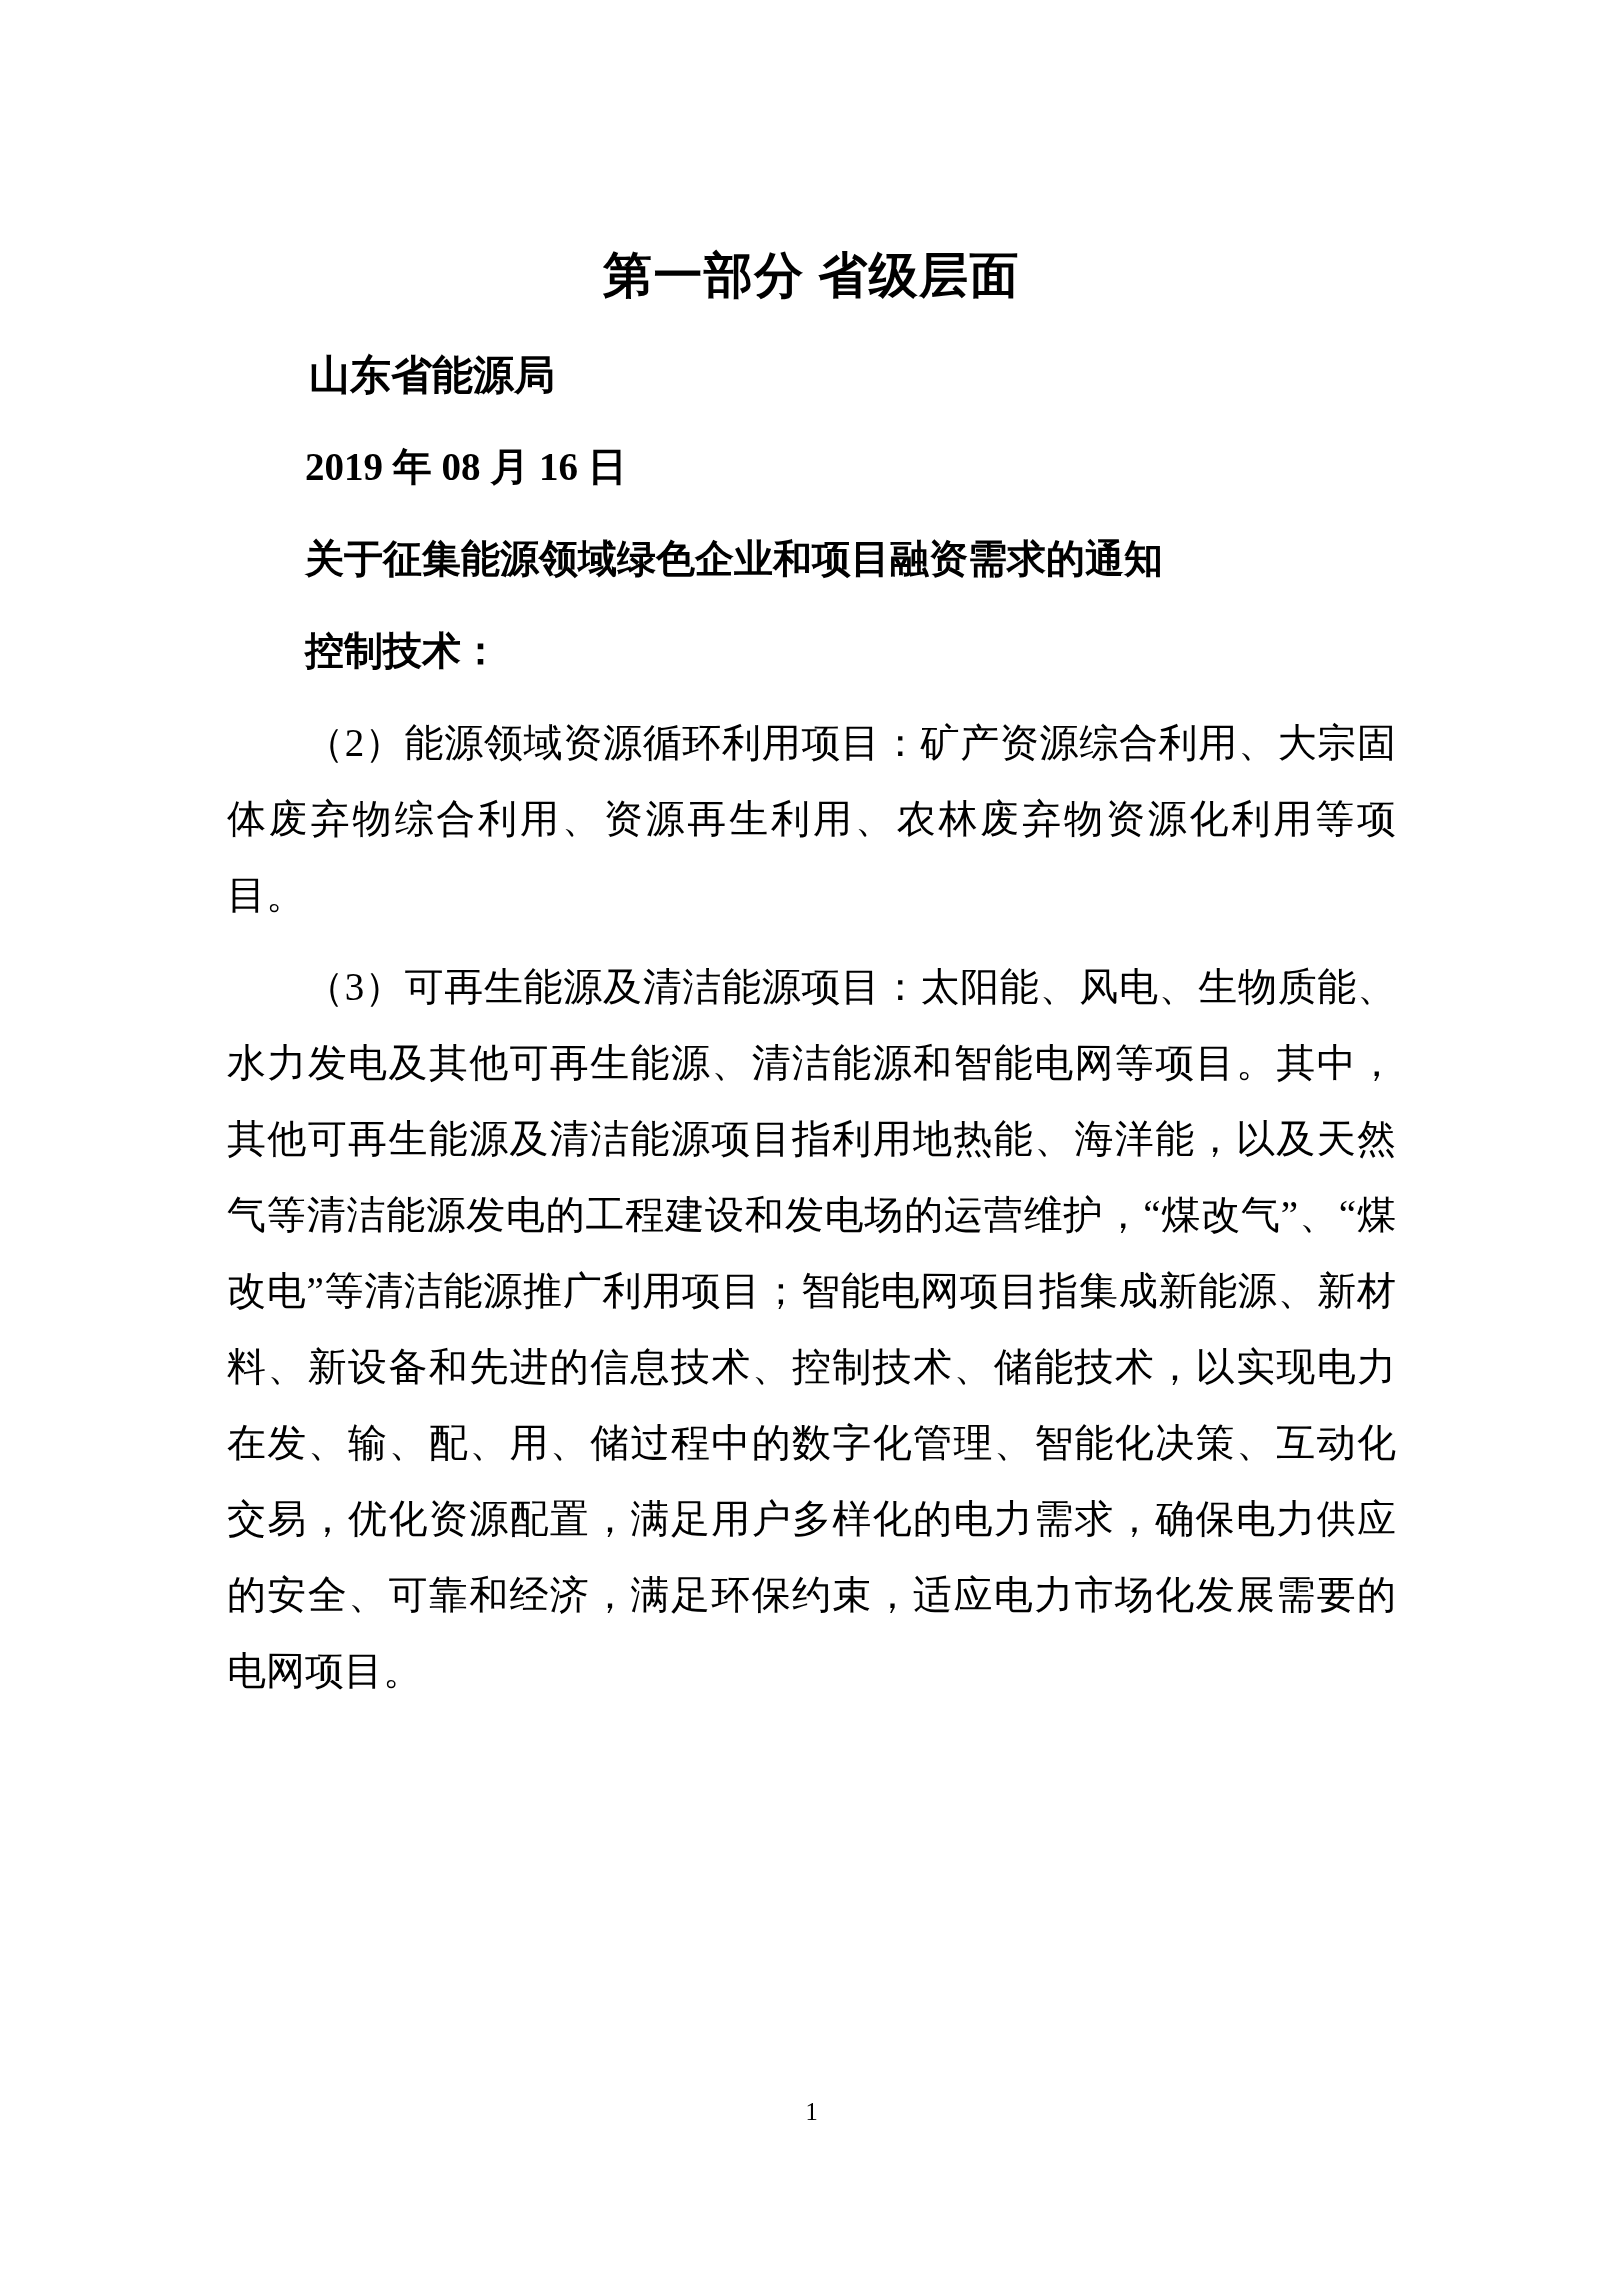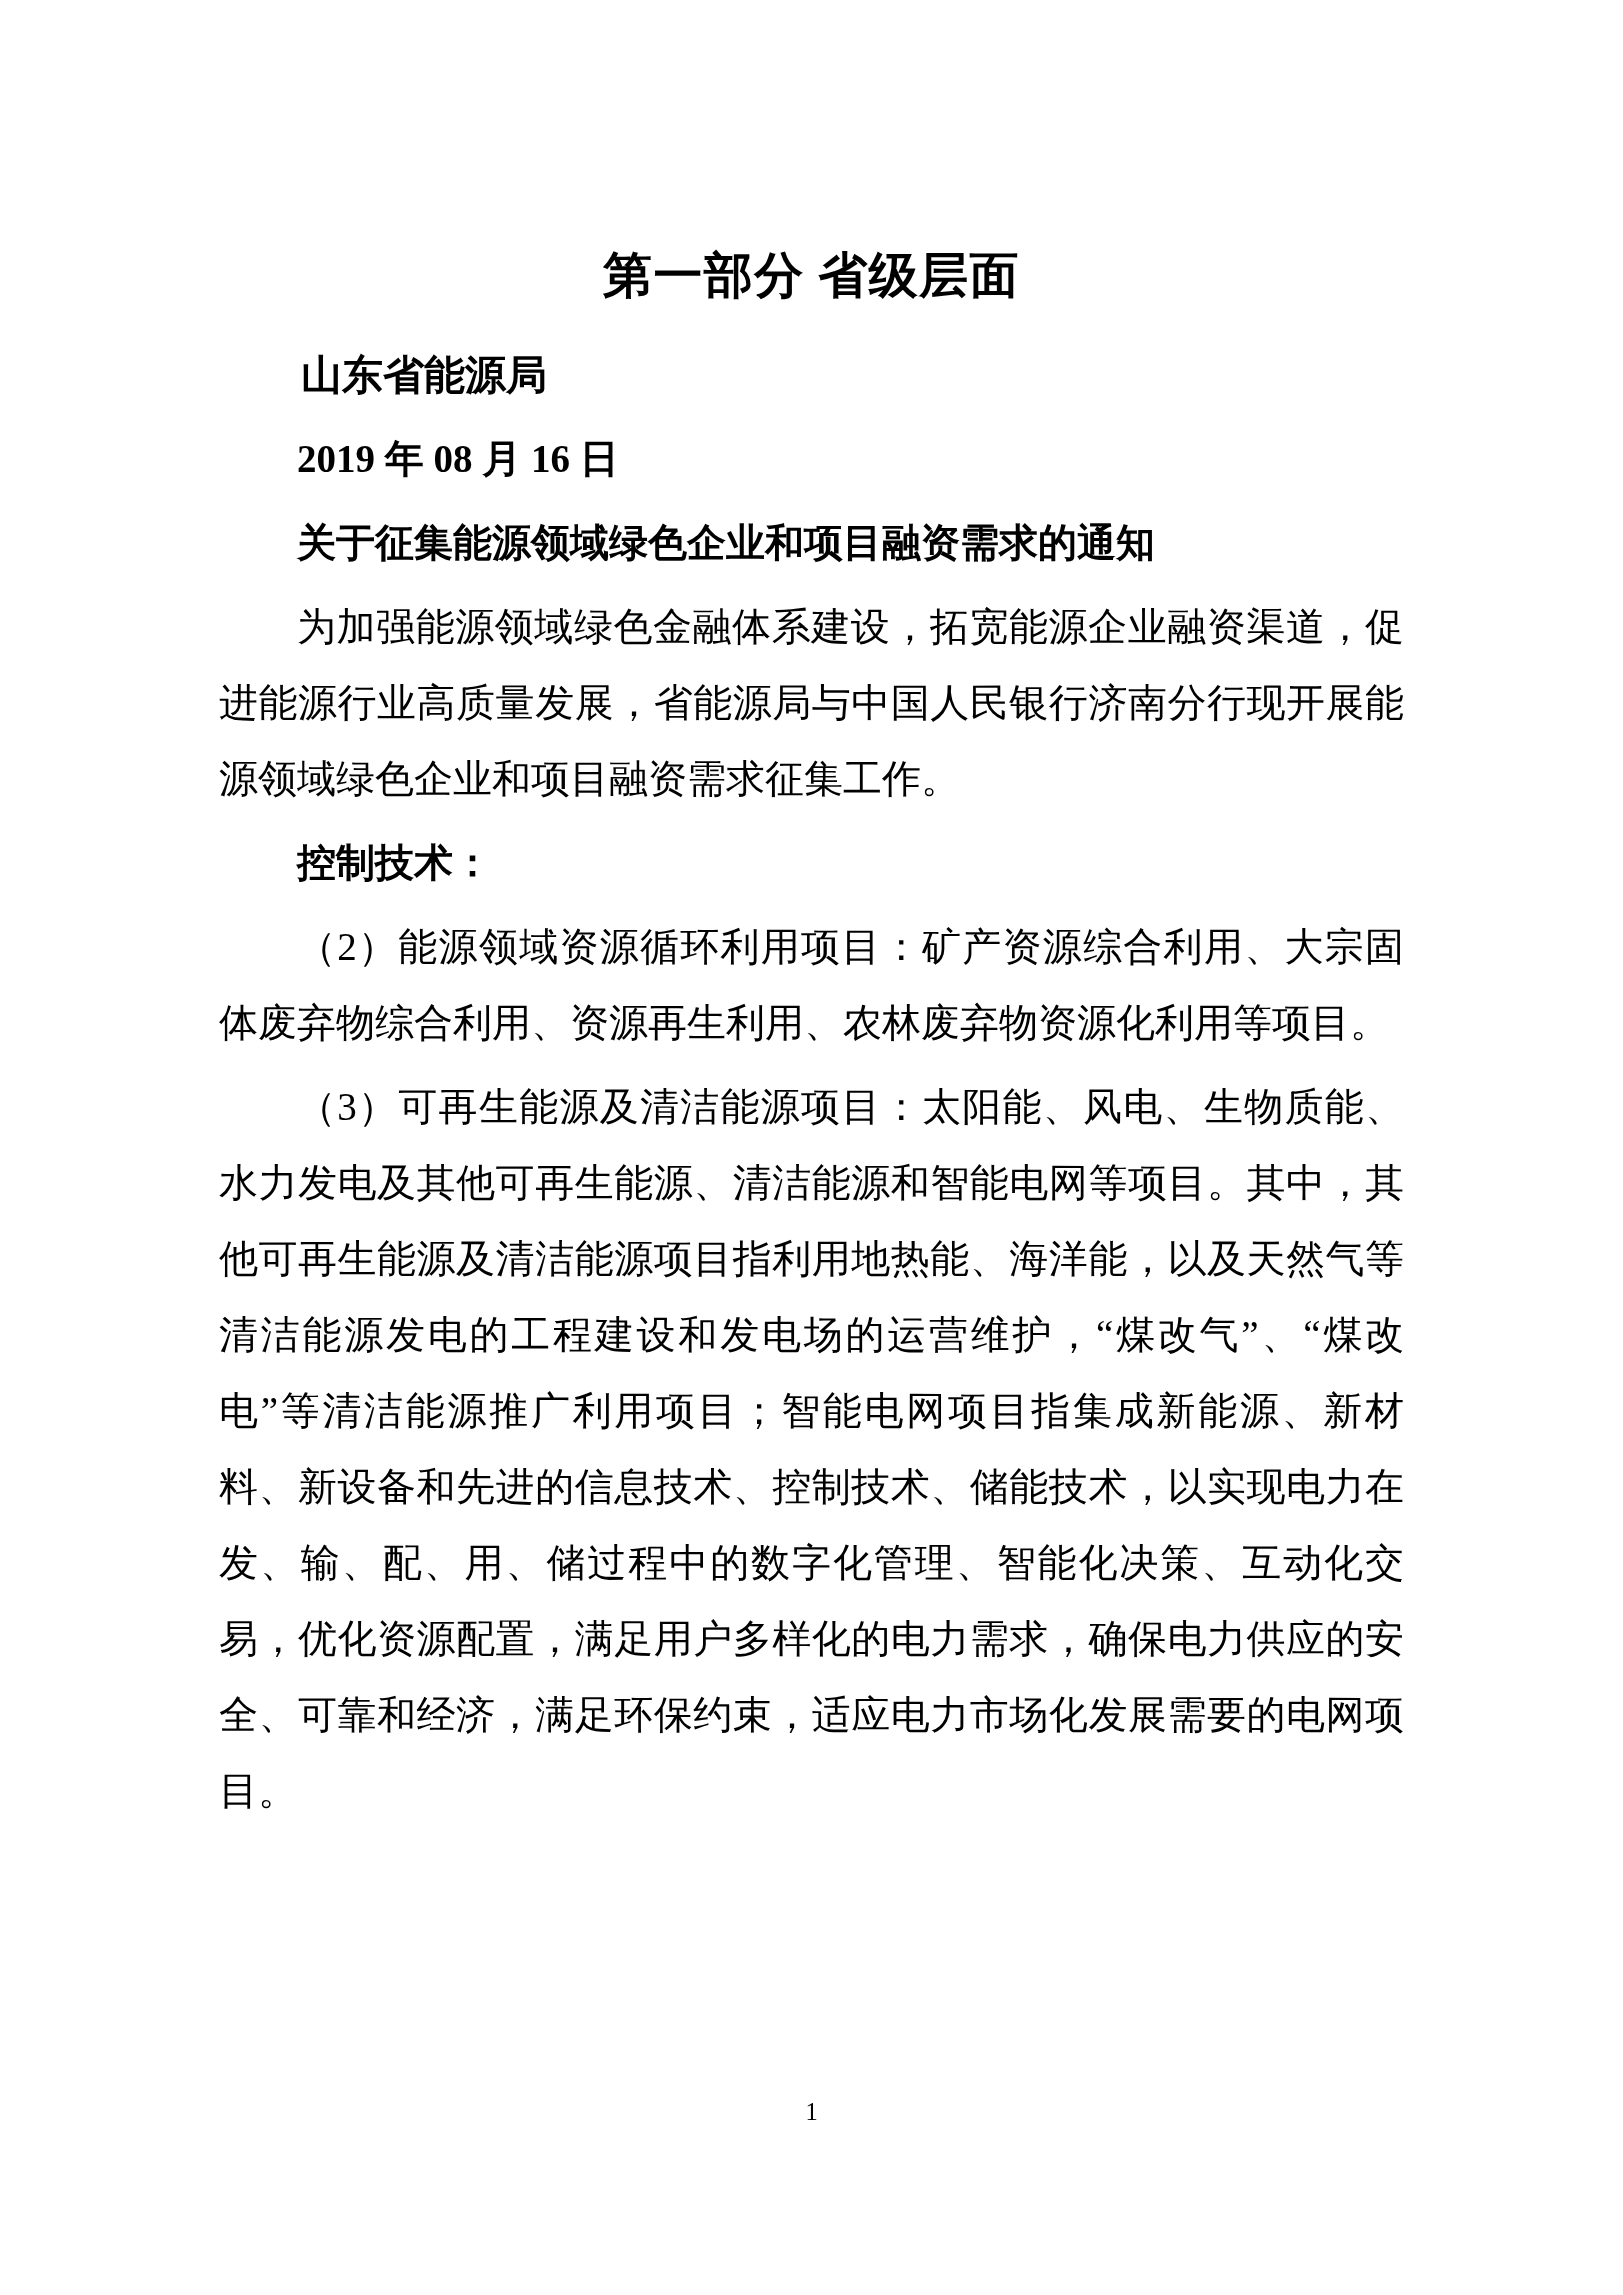--- a/index.html
+++ b/index.html
@@ -22,21 +22,21 @@
   .doc-title {
     font-size: 49px;
     font-weight: bold;
     text-align: center;
     line-height: 68px;
     margin: 0 0 27px 0;
     letter-spacing: 1.4px;
     white-space: pre;
   }
   p {
-    margin: 8px;
+    margin: 16px;
   }
   .line {
     line-height: 76px;
     text-indent: 2em;
   }
   .bold {
     font-weight: bold;
   }
   .org-line {
     font-size: 41px;
@@ -62,21 +62,20 @@
 <div class="page">
 
   <div class="doc-title">第一部分 省级层面</div>
 
   <p class="line bold org-line">山东省能源局</p>
 
   <p class="line bold">2019 年 08 月 16 日</p>
 
   <p class="line bold">关于征集能源领域绿色企业和项目融资需求的通知</p>
 
-  <p class="para">为加强能源领域绿色金融体系建设，拓宽能源企业融资渠道，促进能源行业高质量发展，省能源局与中国人民银行济南分行现开展能源领域绿色企业和项目融资需求征集工作。</p>
 
   <p class="line bold">控制技术：</p>
 
 
   <p class="para">（2）能源领域资源循环利用项目：矿产资源综合利用、大宗固体废弃物综合利用、资源再生利用、农林废弃物资源化利用等项目。</p>
 
   <p class="para">（3）可再生能源及清洁能源项目：太阳能、风电、生物质能、水力发电及其他可再生能源、清洁能源和智能电网等项目。其中，其他可再生能源及清洁能源项目指利用地热能、海洋能，以及天然气等清洁能源发电的工程建设和发电场的运营维护，“煤改气”、“煤改电”等清洁能源推广利用项目；智能电网项目指集成新能源、新材料、新设备和先进的信息技术、控制技术、储能技术，以实现电力在发、输、配、用、储过程中的数字化管理、智能化决策、互动化交易，优化资源配置，满足用户多样化的电力需求，确保电力供应的安全、可靠和经济，满足环保约束，适应电力市场化发展需要的电网项目。</p>
 
 
   <div class="page-number">1</div>

